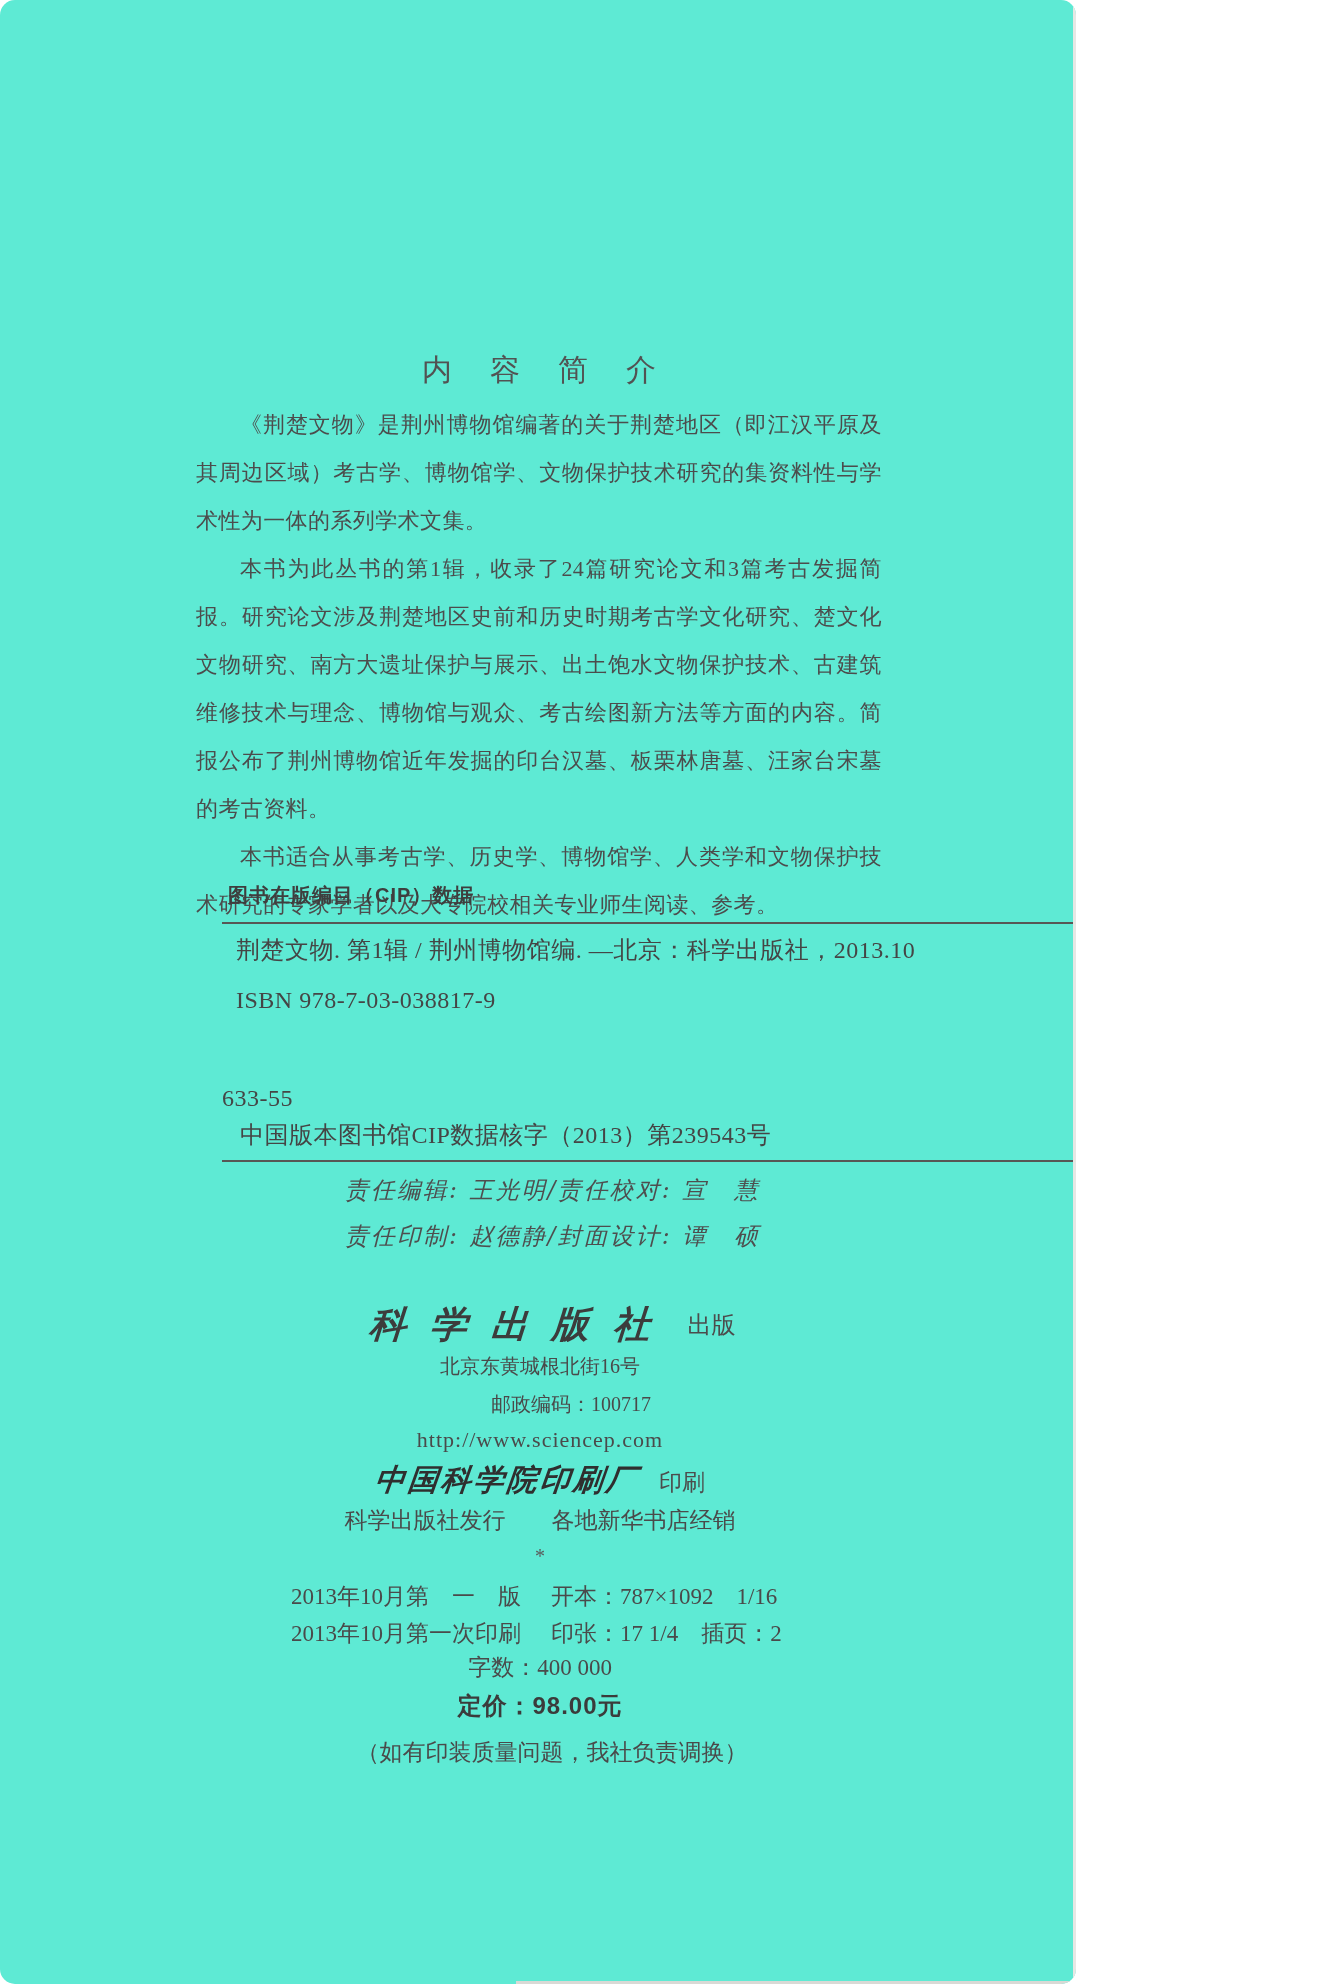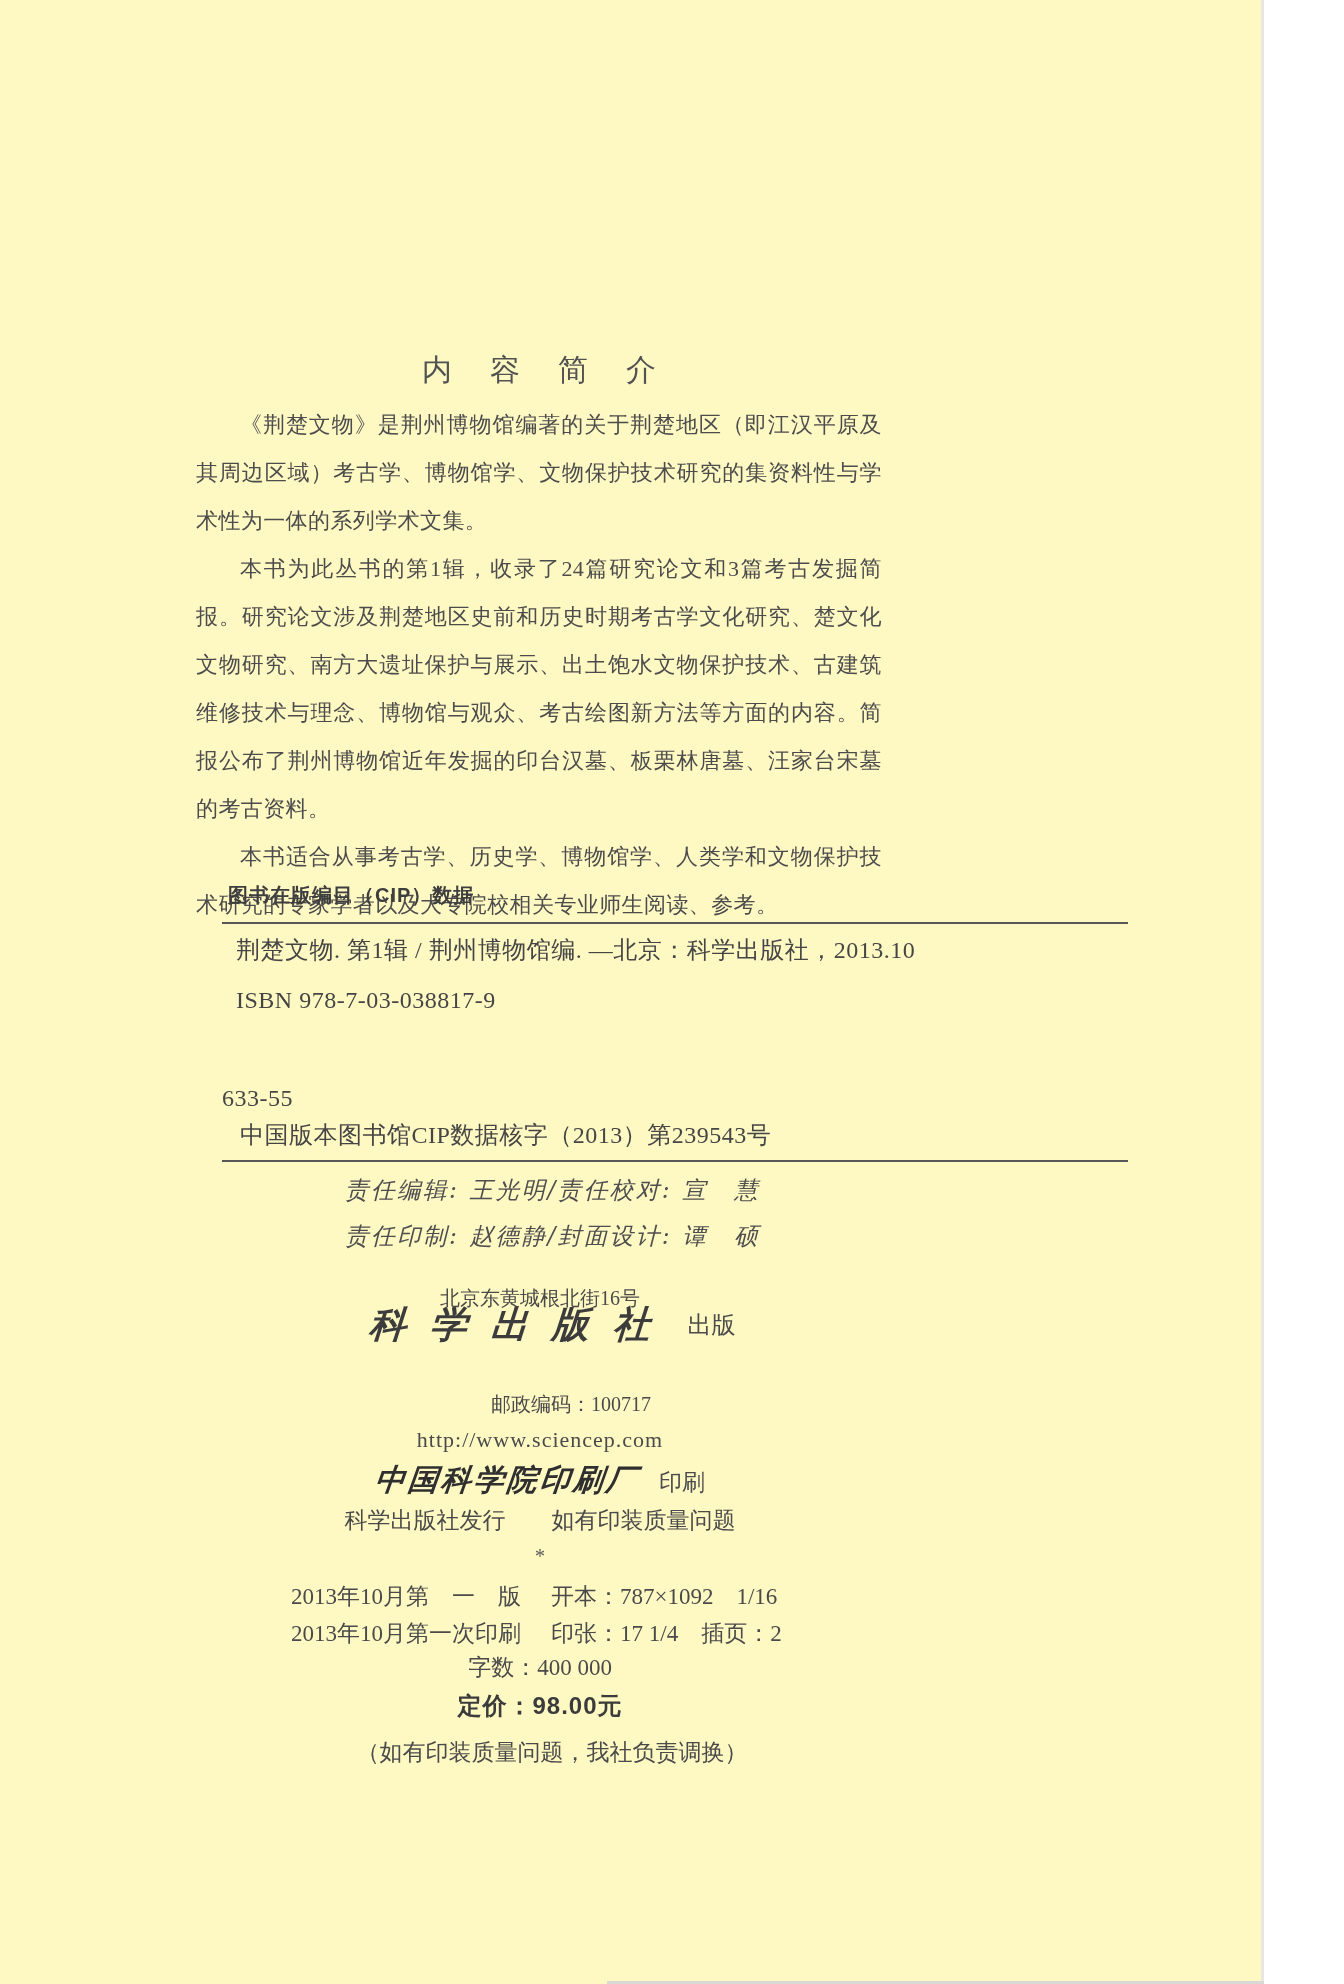--- a/index.html
+++ b/index.html
@@ -1,22 +1,23 @@
 <!DOCTYPE html>
 <html><head>
 <meta charset="utf-8">
 <style>
   html,body { margin:0; padding:0; }
   .page {
     position:relative;
-    width:1264px; height:1984px;
-    background:#fef9c3;
+    width:1076px; height:1984px;
+    background:#5eead4;
     font-family:"Liberation Serif","DejaVu Serif",serif;
     color:#4a4a4a;
     overflow:hidden;
+    border-radius:15px;
   }
 
   
   .intro-title {
     position:absolute; top:352px; left:196px; width:686px;
     margin:0; font-size:30px; font-weight:normal; color:#525252;
     text-align:center; letter-spacing:38px; padding-left:38px;
     line-height:36px; box-sizing:border-box;
   }
   .intro-paragraphs {
@@ -53,21 +54,21 @@
   .editors-line.e2 { top:1214px; }
 
   
   .pub-line { position:absolute; left:0; width:1080px; text-align:center; }
   .pub-logo-line { top:1300px; line-height:50px; }
   .pub-logo {
     display:inline-block; font-size:37px; font-weight:bold; font-style:italic;
     letter-spacing:24px; padding-left:24px; color:#3c3c3c; transform:skewX(-4deg);
   }
   .pub-logo-suffix { font-size:24px; margin-left:10px; color:#4c4c4c; vertical-align:4px; }
-  .pub-address  { top:1278px; line-height:40px; font-size:20px; }
+  .pub-address  { top:1346px; line-height:40px; font-size:20px; }
   .pub-postcode { top:1384px; line-height:40px; font-size:20px;padding-left:31px; }
   .pub-website  { top:1420px; line-height:40px; font-size:22px; letter-spacing:1px; }
   .pub-printer-line { top:1455px; line-height:50px; }
   .printer-logo {
     display:inline-block;
     font-family:"Liberation Sans","DejaVu Sans",sans-serif;
     font-size:30px; font-weight:900; font-style:italic; letter-spacing:3px; color:#2f2f2f;
     transform:skewX(-6deg);
   }
   .printer-suffix { font-size:23px; margin-left:16px; color:#4c4c4c; }
@@ -117,21 +118,21 @@
     <span class="pub-logo">科学出版社</span>
     <span class="pub-logo-suffix">出版</span>
   </div>
   <div class="pub-line pub-address">北京东黄城根北街16号</div>
   <div class="pub-line pub-postcode">邮政编码：100717</div>
   <div class="pub-line pub-website">http://www.sciencep.com</div>
   <div class="pub-line pub-printer-line">
     <span class="printer-logo">中国科学院印刷厂</span>
     <span class="printer-suffix">印刷</span>
   </div>
-  <div class="pub-line pub-dist">科学出版社发行　　如有印装质量问题</div>
+  <div class="pub-line pub-dist">科学出版社发行　　各地新华书店经销</div>
   <div class="pub-line pub-star">*</div>
 
   <div class="col-row r1">
     <span class="col-cell-left">2013年10月第　一　版</span>
     <span class="col-cell-right">开本：787×1092　1/16</span>
   </div>
   <div class="col-row r2">
     <span class="col-cell-left">2013年10月第一次印刷</span>
     <span class="col-cell-right">印张：17 1/4　插页：2</span>
   </div>

